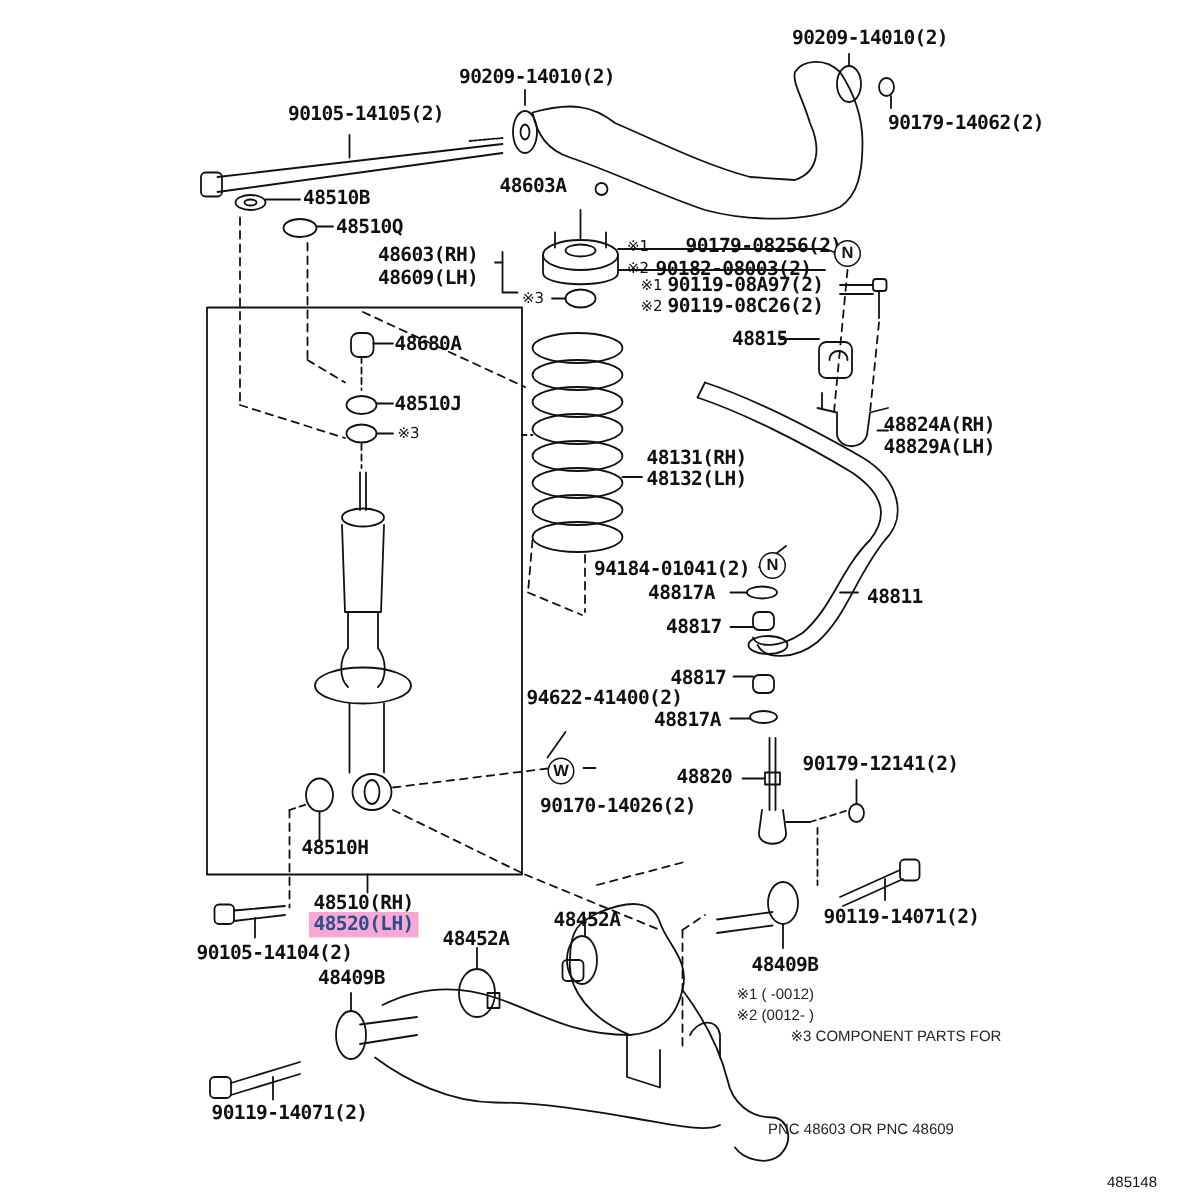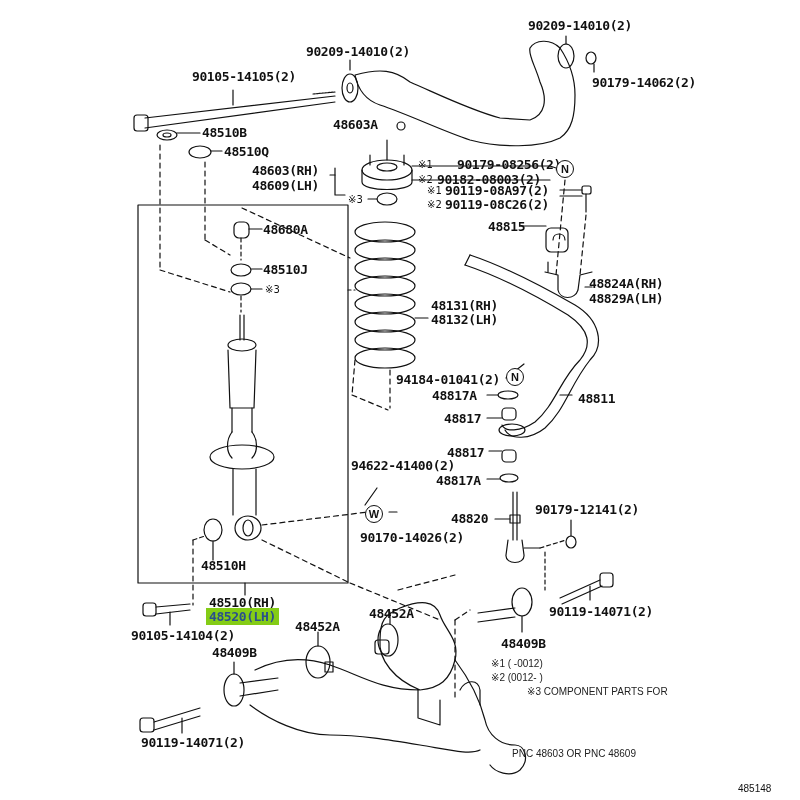--- a/index.html
+++ b/index.html
@@ -10,21 +10,21 @@
     font-family: "DejaVu Sans Mono", "Liberation Mono", monospace;
     font-weight: bold; font-size: 13px; color: #111; line-height: 15px;
     letter-spacing: -0.4px;
   }
   .note {
     position: absolute; white-space: nowrap;
     font-family: "Liberation Sans", "DejaVu Sans", sans-serif;
     font-size: 10px; color: #222; line-height: 13px;
   }
   .sym { position: absolute; font-family: "DejaVu Sans", sans-serif; font-size: 10px; color: #111; }
-  .hl { background: #84cc16; color: #2a4f8c; padding: 1px 3px; margin-left: -3px; }
+  .hl { background: #f9a8d4; color: #2a4f8c; padding: 1px 3px; margin-left: -3px; }
   .fig { position: absolute; font-family: "Liberation Sans", sans-serif; font-size: 10px; color: #111; }
   .circ {
     position: absolute; width: 16px; height: 16px; border: 1.3px solid #111; border-radius: 50%;
     font-family: "Liberation Sans", sans-serif; font-weight: bold; font-size: 11px;
     text-align: center; line-height: 16px; color: #111; background: #fff;
   }
 </style>
 </head>
 <body>
 

